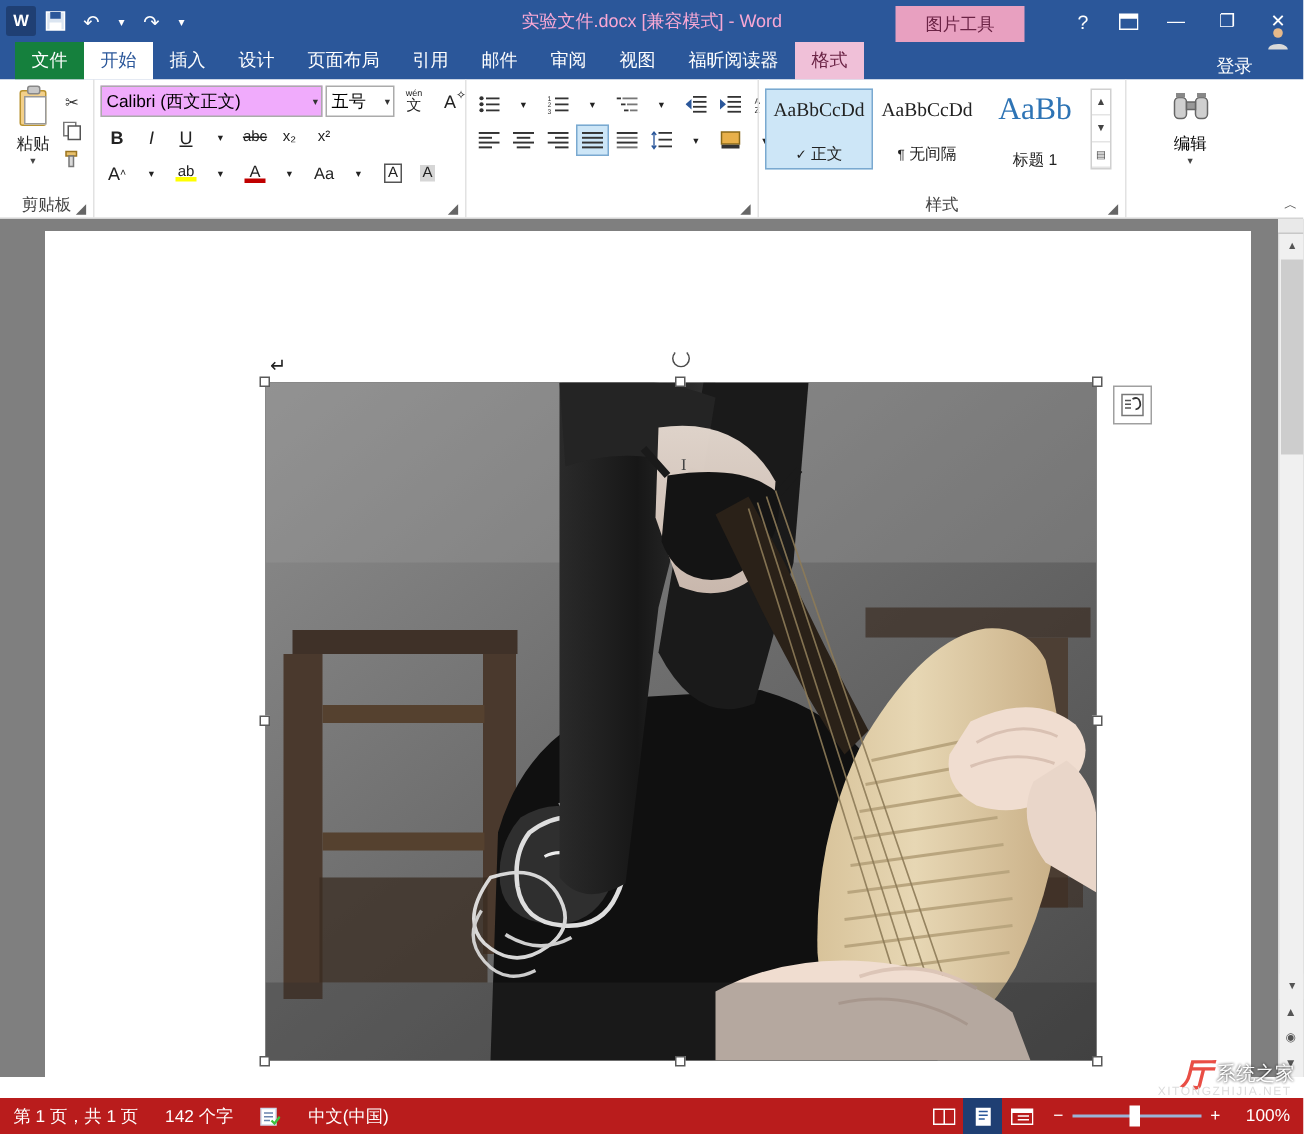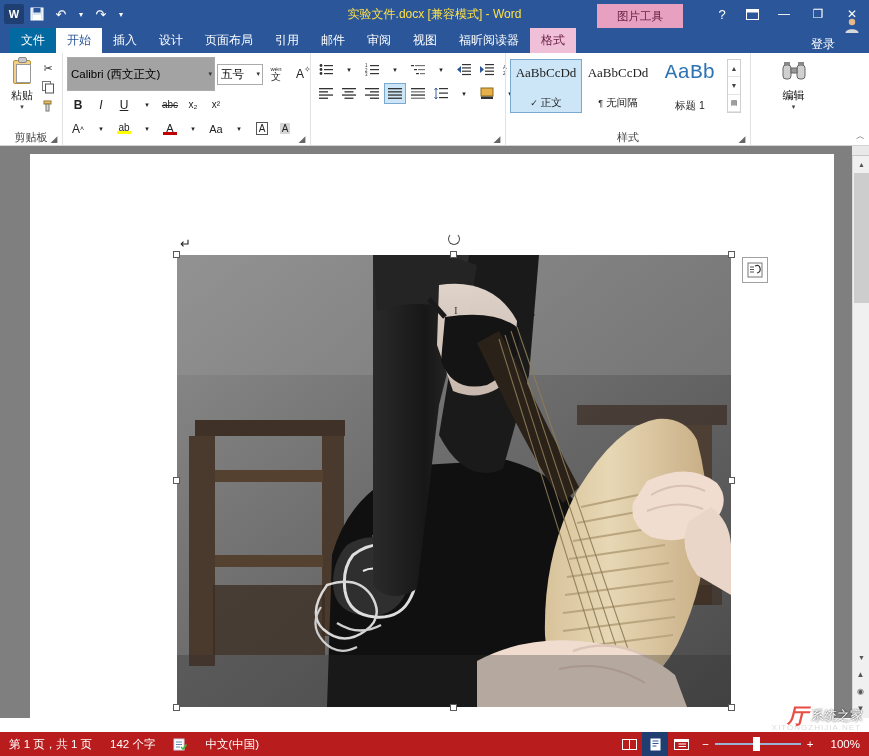--- a/index.html
+++ b/index.html
@@ -24,37 +24,37 @@
     width:20px; height:20px; background:#1f3f73; color:#fff;
     font-size:11px; font-weight:bold; display:flex; align-items:center; justify-content:center;
     border-radius:2px;
   }
   .qat-btn {
     width:22px; height:22px; display:flex; align-items:center; justify-content:center;
     color:#fff; font-size:13px; cursor:default;
   }
   .qat-btn.small { width:14px; font-size:8px; }
   .title-text {
-    position:absolute; left:0; right:0; text-align:center; font-size:12px; color:#fde047;
+    position:absolute; left:0; right:0; text-align:center; font-size:12px; color:#f9a8d4;
     pointer-events:none;
   }
   .title-right { margin-left:auto; display:flex; align-items:center; }
   .title-right .tb {
     width:30px; height:28px; display:flex; align-items:center; justify-content:center;
     color:#fff; font-size:12px;
   }
   .title-right .tb.help { font-size:13px; }
   .win-btn { width:34px; height:28px; display:flex; align-items:center; justify-content:center; color:#fff; font-size:12px;}
 
   
   .tabbar { position:relative; height:25px; background:#2b579a; display:flex; align-items:flex-end;padding-left:10px; }
   .tab {
     padding:0 11px; height:25px; line-height:25px; color:#fff; font-size:12px; cursor:default;
   }
-  .tab.file { background:#0369a1; }
+  .tab.file { background:#15803d; }
   .tab.active { background:#fff; color:#2b579a; }
   .ctx-group {
     position:absolute; left:597px; top:-24px; width:86px; height:24px;
     background:#e8a0c0; color:#6b2345; font-size:11.5px;
     display:flex; align-items:center; justify-content:center;
   }
   .tab.ctx-tab { background:#f0c0d8; color:#6b2345; }
   .tabbar-right { margin-left:auto; display:flex; align-items:center; padding-right:6px; gap:6px;}
   .signin { color:#fff; font-size:12px;margin-top:40px; }
   .person-icon { width:22px; height:22px; display:flex; align-items:center; justify-content:center; color:#fff; font-size:14px;}
@@ -87,21 +87,21 @@
   .clip-top { position:absolute; left:11px; top:0px; width:9px; height:6px; background:#c8c8c8; border:1px solid #888; border-radius:2px;}
   .paste-label { font-size:11px; color:#222; margin-top:1px;}
   .mini-caret { font-size:7px; color:#444; }
   .clip-side { display:flex; flex-direction:column; gap:1px; padding-top:2px;}
   .mini-btn { width:20px; height:18px; display:flex; align-items:center; justify-content:center; font-size:11px; color:#333;}
 
   
   .g-font { width:248px; }
   .font-row1 { display:flex; align-items:center; gap:2px; }
   .font-name-box {
-    width:148px; height:34px; border:1px solid #ababab; background:#a3a3a3; font-size:11.5px;
+    width:148px; height:21px; border:1px solid #ababab; background:#f0abfc; font-size:11.5px;
     display:flex; align-items:center; padding-left:3px; position:relative;
   }
   .font-size-box {
     width:46px; height:21px; border:1px solid #ababab; background:#fff; font-size:11.5px;
     display:flex; align-items:center; padding-left:3px; position:relative;
   }
   .combo-caret { position:absolute; right:2px; font-size:7px; color:#333;}
   .icon-btn {
     min-width:22px; height:21px; display:flex; align-items:center; justify-content:center;
     font-size:12px; color:#222;
@@ -124,21 +124,21 @@
 
   
   .g-styles { width:245px; }
   .style-gal { display:flex; align-items:stretch; height:54px; margin-top:2px;}
   .style-card {
     width:72px; border:1px solid transparent; display:flex; flex-direction:column;
     align-items:center; justify-content:center; padding-top:2px;
   }
   .style-card.sel { border:1px solid #7aa9d0; background:#cde6f7; }
   .style-prev { font-size:13px; color:#222; font-family:"Liberation Serif", serif; }
-  .style-prev.big { font-size:21px; color:#2e74b5; font-family:Liberation Mono, monospace; }
+  .style-prev.big { font-size:21px; color:#2e74b5; font-family:Liberation Serif, serif; }
   .style-name { font-size:10.5px; color:#222; margin-top:15px; }
   .style-scroll { display:flex; flex-direction:column; width:14px; border:1px solid #d0d0d0; margin-left:1px;}
   .style-scroll div { flex:1; display:flex; align-items:center; justify-content:center; font-size:7px; color:#444; border-bottom:1px solid #e4e4e4;}
 
   
   .g-edit { width:52px;padding-left:38px; }
   .edit-btn { display:flex; flex-direction:column; align-items:center; width:46px; margin-top:4px;}
   .edit-ico { font-size:17px; color:#333; }
 
   .ribbon-collapse {

